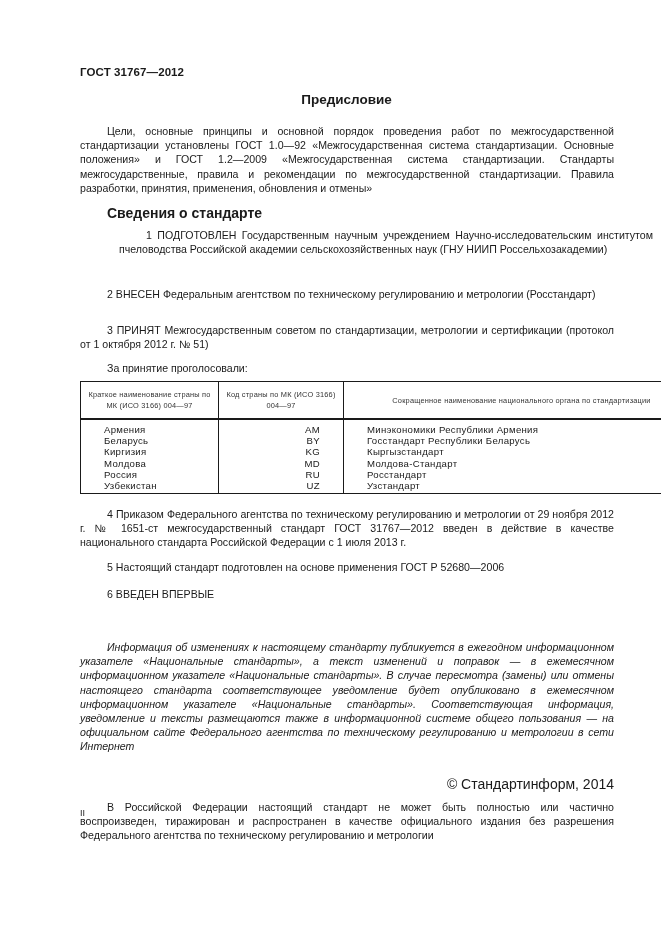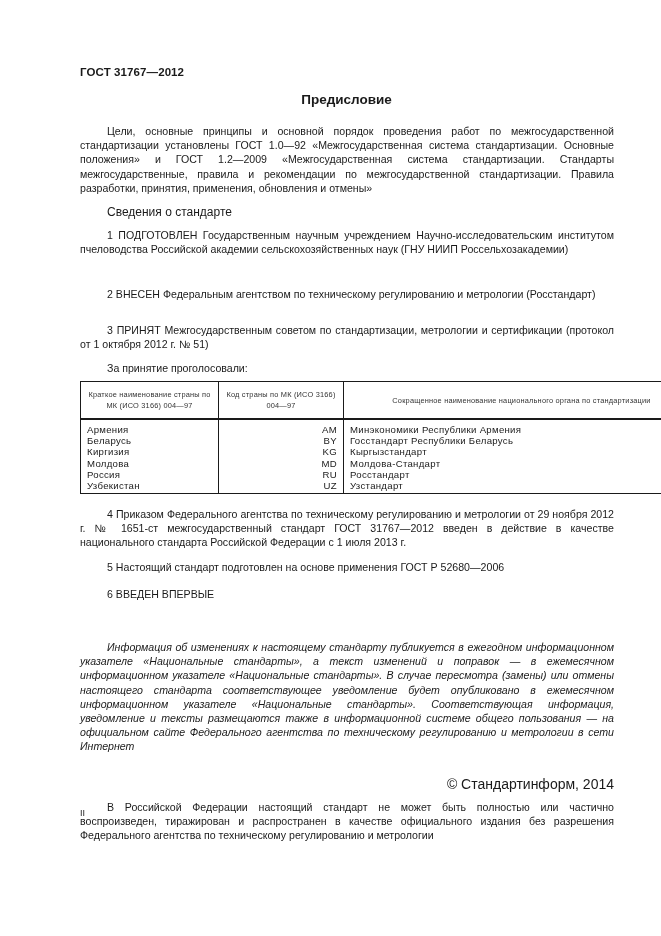--- a/index.html
+++ b/index.html
@@ -8,56 +8,56 @@
       font-family: "Liberation Sans", "DejaVu Sans", sans-serif;
       color: #1a1a1a;
     }
     .abs { position: absolute; }
     .header-code { left: 80px; top: 66px; font-size: 11.5px; font-weight: bold; letter-spacing: 0.1px; }
     .title { left: 0; width: 661px; top: 92px; text-align: center; font-size: 13.5px; font-weight: bold; padding-left: 32px; box-sizing: border-box; }
     .para {
       left: 80px; width: 534px; font-size: 10.6px; line-height: 14.2px;
       text-align: justify; text-indent: 27px;
     }
-    .subhead { left: 107px; font-size: 12px; font-weight: normal; }
+    .subhead { left: 107px; font-size: 14px; font-weight: bold; }
     .italic { font-style: italic; }
     table.votes {
       position: absolute; left: 80px; top: 381px; width: 620px;
       border-collapse: collapse; font-size: 9.6px; letter-spacing: 0.3px;
     }
     table.votes th {
       font-weight: normal; font-size: 7.4px; line-height: 11px; color: #333;
       border: 1px solid #1a1a1a; border-bottom: 2px solid #1a1a1a;
       height: 36px; padding: 0 4px; vertical-align: middle; text-align: center;
       letter-spacing: 0.2px;
     }
     table.votes td {
       border-left: 1px solid #1a1a1a; border-right: 1px solid #1a1a1a;
-      padding: 0 6px; line-height: 11.2px; vertical-align: top;
+      padding: 0 23px; line-height: 11.2px; vertical-align: top;
     }
     table.votes tr.first td { padding-top: 4px; }
     table.votes tr.last td { border-bottom: 1px solid #1a1a1a; padding-bottom: 2px; }
     td.code { text-align: right; }
     .col1 { width: 129px; }
     .col2 { width: 116px; }
     .copyright { right: 47px; top: 776px; font-size: 14px; }
     .pagenum { left: 80px; top: 808px; font-size: 9px; }
   </style>
 </head>
 <body>
 
 <div class="abs header-code">ГОСТ 31767—2012</div>
 
 <div class="abs title">Предисловие</div>
 
 <div class="abs para" style="top:124px;">Цели, основные принципы и основной порядок проведения работ по межгосударственной стандартизации установлены ГОСТ 1.0—92 «Межгосударственная система стандартизации. Основные положения» и ГОСТ 1.2—2009 «Межгосударственная система стандартизации. Стандарты межгосударственные, правила и рекомендации по межгосударственной стандартизации. Правила разработки, принятия, применения, обновления и отмены»</div>
 
 <div class="abs subhead" style="top:205px;">Сведения о стандарте</div>
 
-<div class="abs para" style="top:228px;">1 ПОДГОТОВЛЕН Государственным научным учреждением Научно-исследовательским институтом пчеловодства Российской академии сельскохозяйственных наук (ГНУ НИИП Россельхозакадемии)</div>
+<div class="abs para" style="top:228px;margin-left:39px;">1 ПОДГОТОВЛЕН Государственным научным учреждением Научно-исследовательским институтом пчеловодства Российской академии сельскохозяйственных наук (ГНУ НИИП Россельхозакадемии)</div>
 <div class="abs para" style="top:287px;">2 ВНЕСЕН Федеральным агентством по техническому регулированию и метрологии (Росстандарт)</div>
 <div class="abs para" style="top:323px;">3 ПРИНЯТ Межгосударственным советом по стандартизации, метрологии и сертификации (протокол от 1 октября 2012 г. № 51)</div>
 
 <div class="abs para" style="top:361px;">За принятие проголосовали:</div>
 
 <table class="votes">
   <thead>
     <tr>
       <th class="col1">Краткое наименование страны по МК (ИСО 3166) 004—97</th>
       <th class="col2">Код страны по МК (ИСО 3166) 004—97</th>

